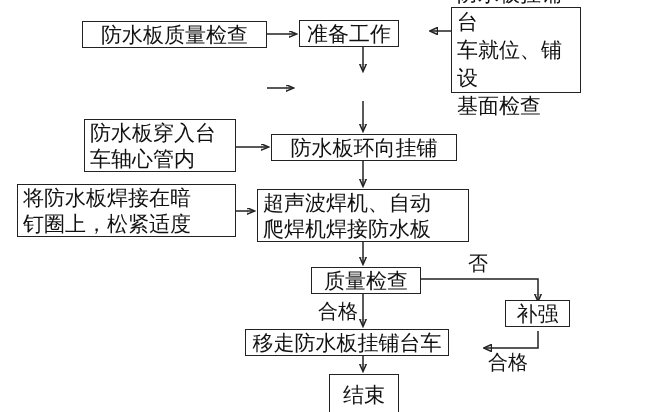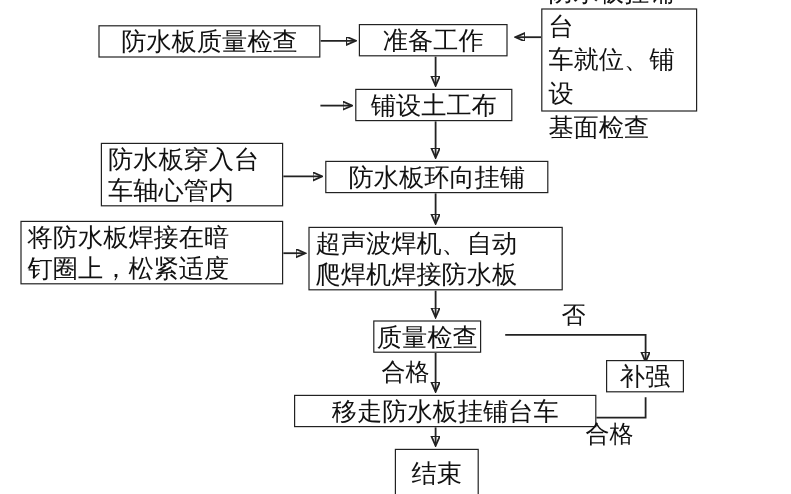--- a/index.html
+++ b/index.html
@@ -73,45 +73,44 @@
     <path d="M236,211 H254" marker-end="url(#ah)"></path>
     <path d="M363,242 V264" marker-end="url(#ah)"></path>
     <path d="M421,279 H538 V301" marker-end="url(#ah)"></path>
     <path d="M363,294 V326" marker-end="url(#ah)"></path>
     <path d="M538,331 V348 H484" marker-end="url(#ah)"></path>
     <path d="M363,356 V371" marker-end="url(#ah)"></path>
   </svg>
 
   <div class="node" style="left:82px; top:21px; width:185px; height:27px">防水板质量检查</div>
 
-  <div class="node" style="left:299px; top:20px; width:124px; height:27px">准备工作</div>
+  <div class="node" style="left:299px; top:20px; width:100px; height:27px">准备工作</div>
 
   <div class="node multiline threeline" style="left:451px; top:7px; width:130px; height:86px">防水板挂铺台
 车就位、铺设
 基面检查</div>
 
 
-  <div class="node" style="left:296px; top:74px; width:131px; height:27px">铺设土工布</div>
 
   <div class="node multiline" style="left:84px; top:119px; width:152px; height:53px">防水板穿入台
 车轴心管内</div>
 
   <div class="node" style="left:271px; top:134px; width:186px; height:27px">防水板环向挂铺</div>
 
   <div class="node multiline" style="left:17px; top:184px; width:219px; height:53px">将防水板焊接在暗
 钉圈上，松紧适度</div>
 
   <div class="node multiline" style="left:257px; top:189px; width:212px; height:53px">超声波焊机、自动
 爬焊机焊接防水板</div>
 
-  <div class="node" style="left:311px; top:267px; width:90px; height:27px">质量检查</div>
+  <div class="node" style="left:311px; top:267px; width:110px; height:27px">质量检查</div>
 
   <div class="node" style="left:505px; top:300px; width:65px; height:27px">补强</div>
 
-  <div class="node" style="left:245px; top:329px; width:252px; height:27px">移走防水板挂铺台车</div>
+  <div class="node" style="left:245px; top:329px; width:204px; height:27px">移走防水板挂铺台车</div>
 
   <div class="node" style="left:329px; top:374px; width:70px; height:41px">结束</div>
 
   <div class="edge-label" style="left:468px; top:252px">否</div>
 
   <div class="edge-label" style="left:318px; top:300px">合格</div>
 
   <div class="edge-label" style="left:488px; top:351px">合格</div>
 
 </div>

